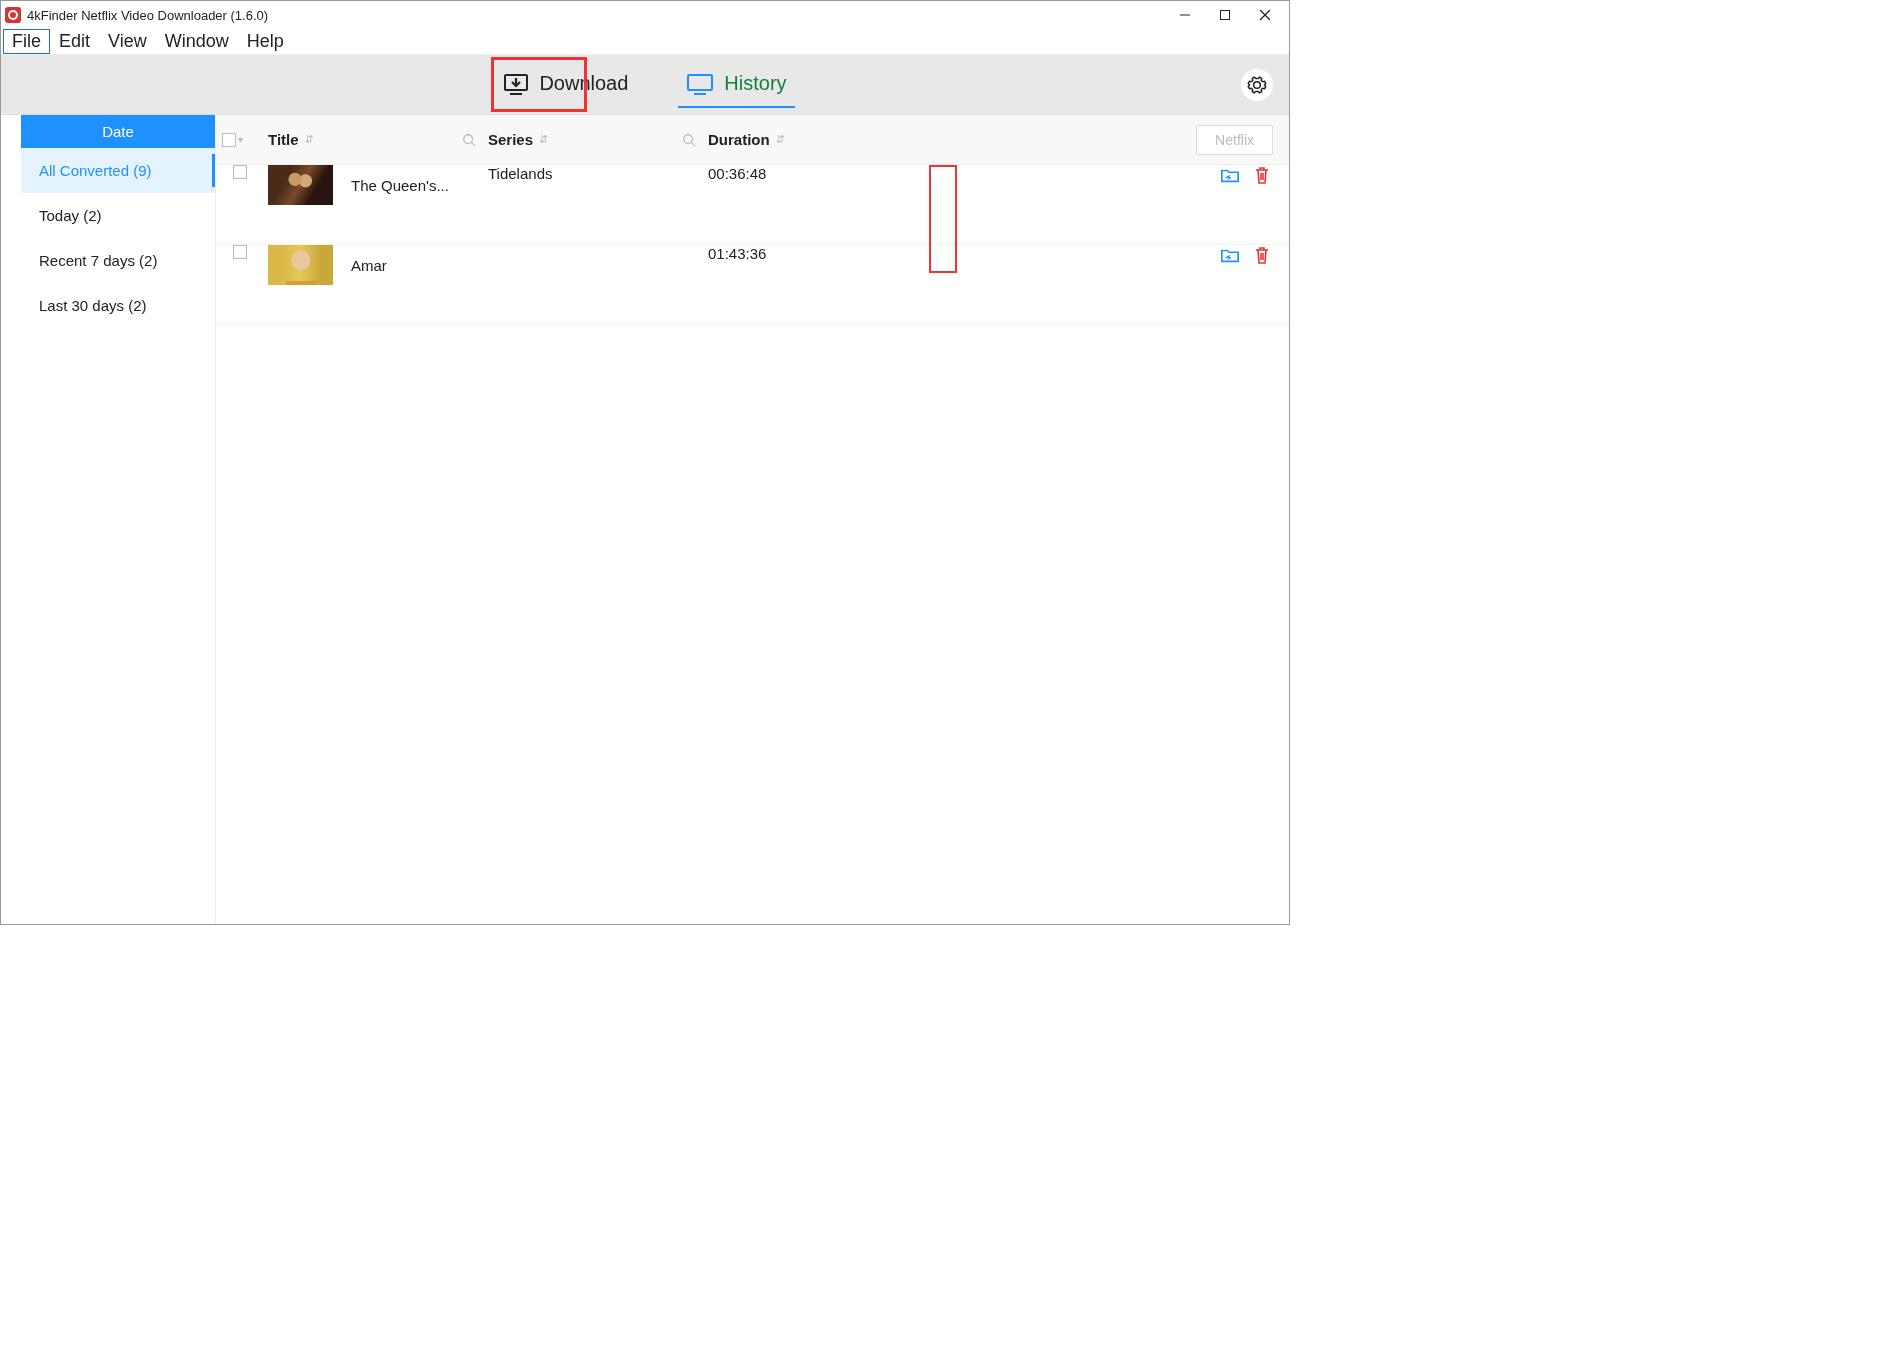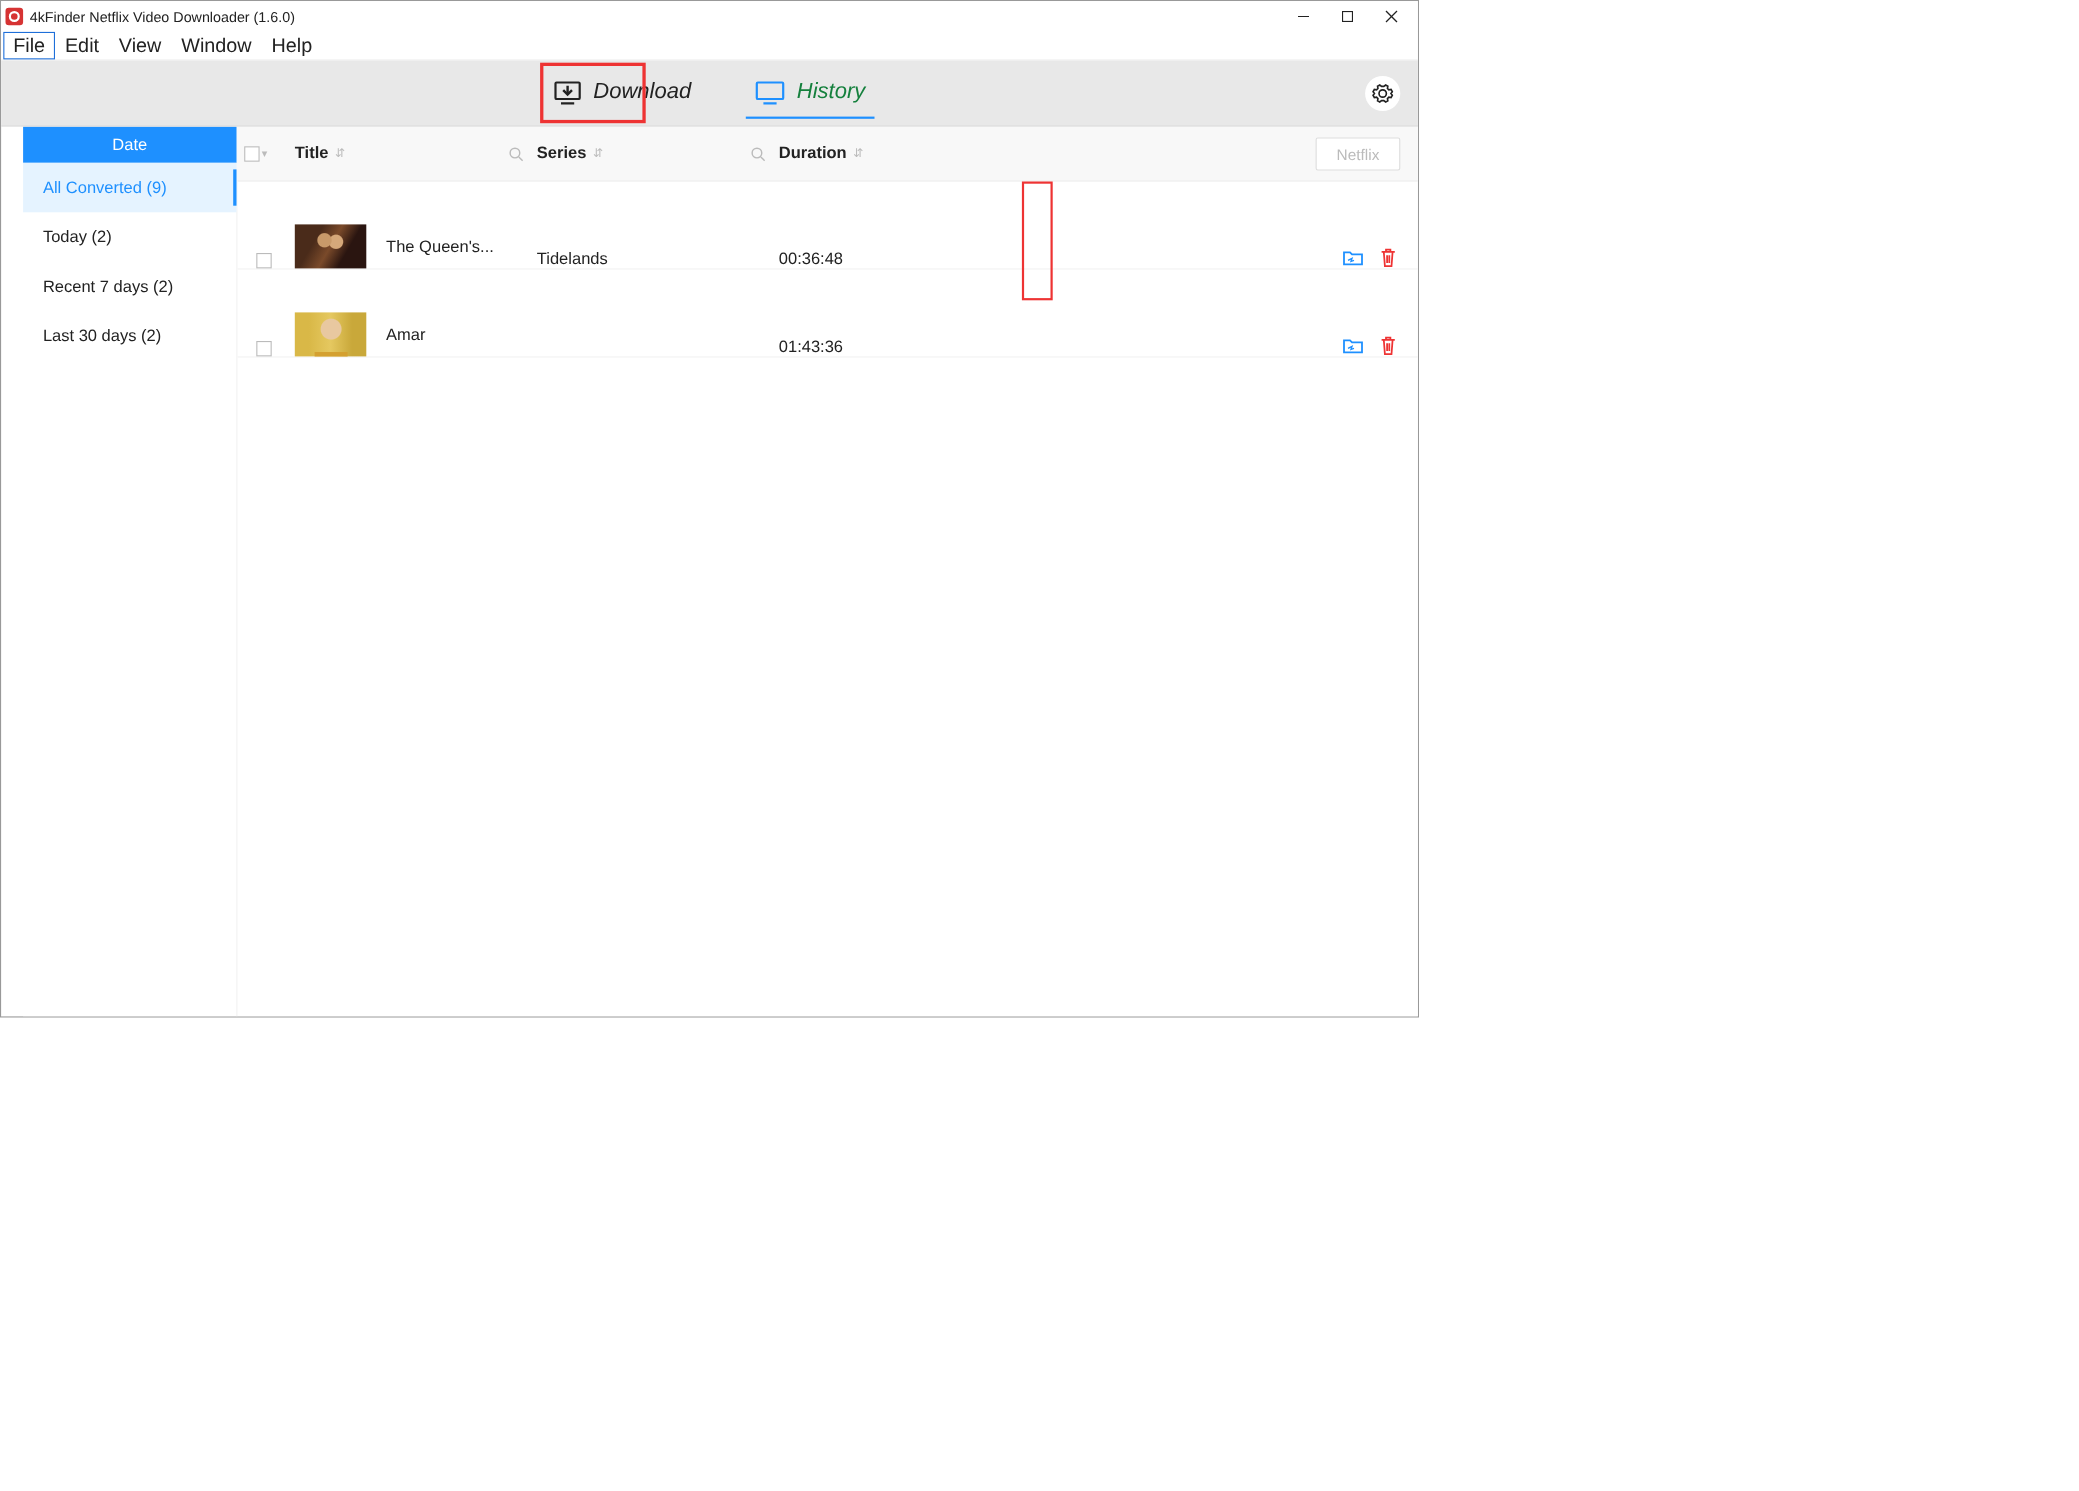--- a/index.html
+++ b/index.html
@@ -70,21 +70,21 @@
 
 .toolbar {
   height: 60px;
   background: #e8e8e8;
   display: flex;
   align-items: center;
   justify-content: center;
   position: relative;
   border-bottom: 1px solid #ddd;
 }
-.tabs { display: flex; gap: 30px; align-items: center; font-style: italic; }
+.tabs { display: flex; gap: 30px; align-items: center; }
 .tab {
   display: flex;
   align-items: center;
   gap: 10px;
   padding: 8px 14px 10px;
   font-size: 20px;
   cursor: pointer;
   position: relative;
 }
 .tab.active { color: #15803d; }
@@ -178,21 +178,21 @@
   border: 1px solid #ddd;
   background: #fff;
   color: #bbb;
   padding: 6px 18px;
   font-size: 14px;
   border-radius: 2px;
 }
 
 .row {
   display: flex;
-  align-items: flex-end;
+  align-items: flex-start;
   height: 80px;
   border-bottom: 1px solid #f2f2f2;
   padding: 0 10px 0 6px;
   position: relative;
 }
 .row .col-check { justify-content: center; }
 .thumb {
   width: 65px; height: 40px;
   background: #333;
   margin-right: 12px;

